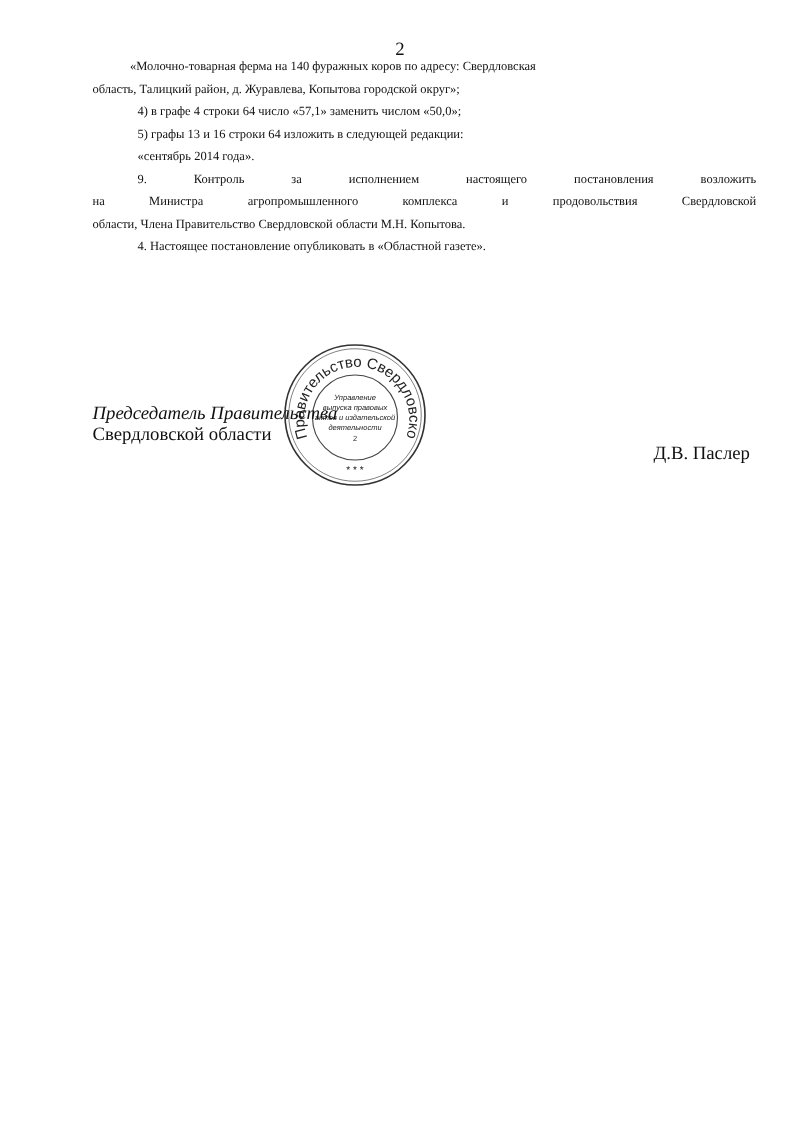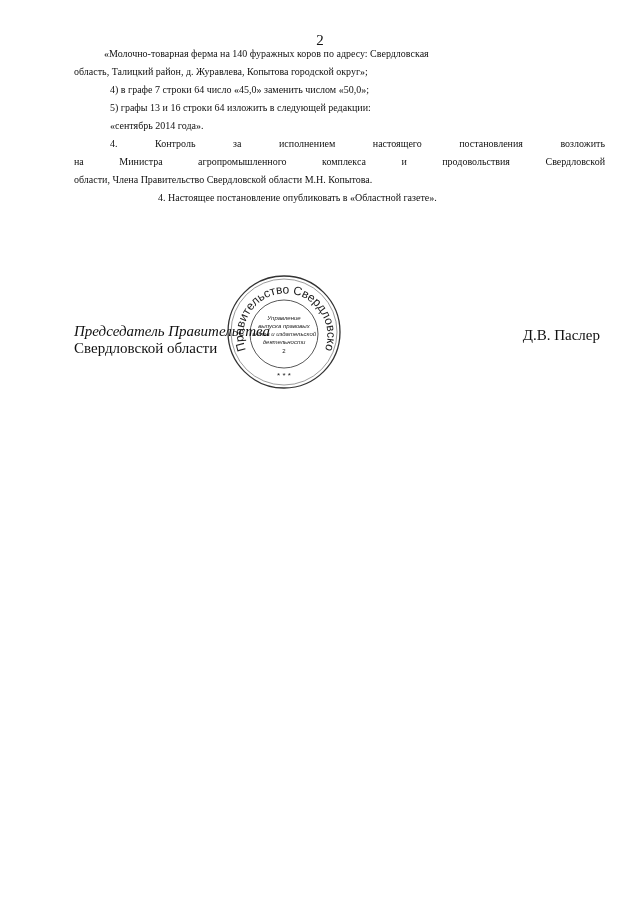--- a/index.html
+++ b/index.html
@@ -4,36 +4,36 @@
 <style>
   html, body { margin: 0; padding: 0; background: #ffffff; }
   body { width: 640px; height: 905px; position: relative; overflow: hidden;
          font-family: "Liberation Serif", serif; color: #111; }
   .page-num { position: absolute; top: 32px; left: 0; width: 640px; text-align: center; font-size: 15px; }
   .line { position: absolute; font-size: 10px; white-space: nowrap; line-height: 17px; }
   .just { text-align: justify; text-align-last: justify; white-space: normal; }
   .stamp { position: absolute; left: 224px; top: 272px; width: 120px; height: 120px; }
   .stamp svg { width: 120px; height: 120px; }
   .sig-left { position: absolute; left: 74px; font-size: 15px; line-height: 17px; }
-  .sig-right { position: absolute; right: 40px; top: 327px; font-size: 15px; margin-left: 47px; }
+  .sig-right { position: absolute; right: 40px; top: 355px; font-size: 15px; margin-left: 47px; }
 </style>
 </head>
 <body>
 
 <div class="page-num">2</div>
 
 <div class="line" style="top:45px;left:104px;">«Молочно-товарная ферма на 140 фуражных коров по адресу: Свердловская</div>
 <div class="line" style="top:63px;left:74px;">область, Талицкий район, д. Журавлева, Копытова городской округ»;</div>
-<div class="line" style="top:81px;left:110px;">4) в графе 7 строки 64 число «45,0» заменить числом «50,0»;</div>
+<div class="line" style="top:81px;left:110px;">4) в графе 4 строки 64 число «57,1» заменить числом «50,0»;</div>
 <div class="line" style="top:99px;left:110px;">5) графы 13 и 16 строки 64 изложить в следующей редакции:</div>
 <div class="line" style="top:117px;left:110px;">«сентябрь 2014 года».</div>
-<div class="line just" style="top:135px;left:110px;width:495px;">4. Контроль за исполнением настоящего постановления возложить</div>
+<div class="line just" style="top:135px;left:110px;width:495px;">9. Контроль за исполнением настоящего постановления возложить</div>
 <div class="line just" style="top:153px;left:74px;width:531px;">на Министра агропромышленного комплекса и продовольствия Свердловской</div>
 <div class="line" style="top:171px;left:74px;">области, Члена Правительство Свердловской области М.Н. Копытова.</div>
-<div class="line" style="top:189px;left:110px;margin-left:48px;">4. Настоящее постановление опубликовать в «Областной газете».</div>
+<div class="line" style="top:189px;left:110px;">4. Настоящее постановление опубликовать в «Областной газете».</div>
 
 <div class="stamp">
   <svg viewBox="0 0 120 120">
     <defs>
       <path id="arc" d="M 22 78 A 42 42 0 1 1 100 80"></path>
     </defs>
     <circle cx="60" cy="60" r="56" fill="none" stroke="#333" stroke-width="1.3"></circle>
     <circle cx="60" cy="60" r="53" fill="none" stroke="#555" stroke-width="0.6"></circle>
     <circle cx="60" cy="62" r="34" fill="none" stroke="#444" stroke-width="0.9"></circle>
     <text font-family="Liberation Sans, sans-serif" font-size="12" fill="#222">

